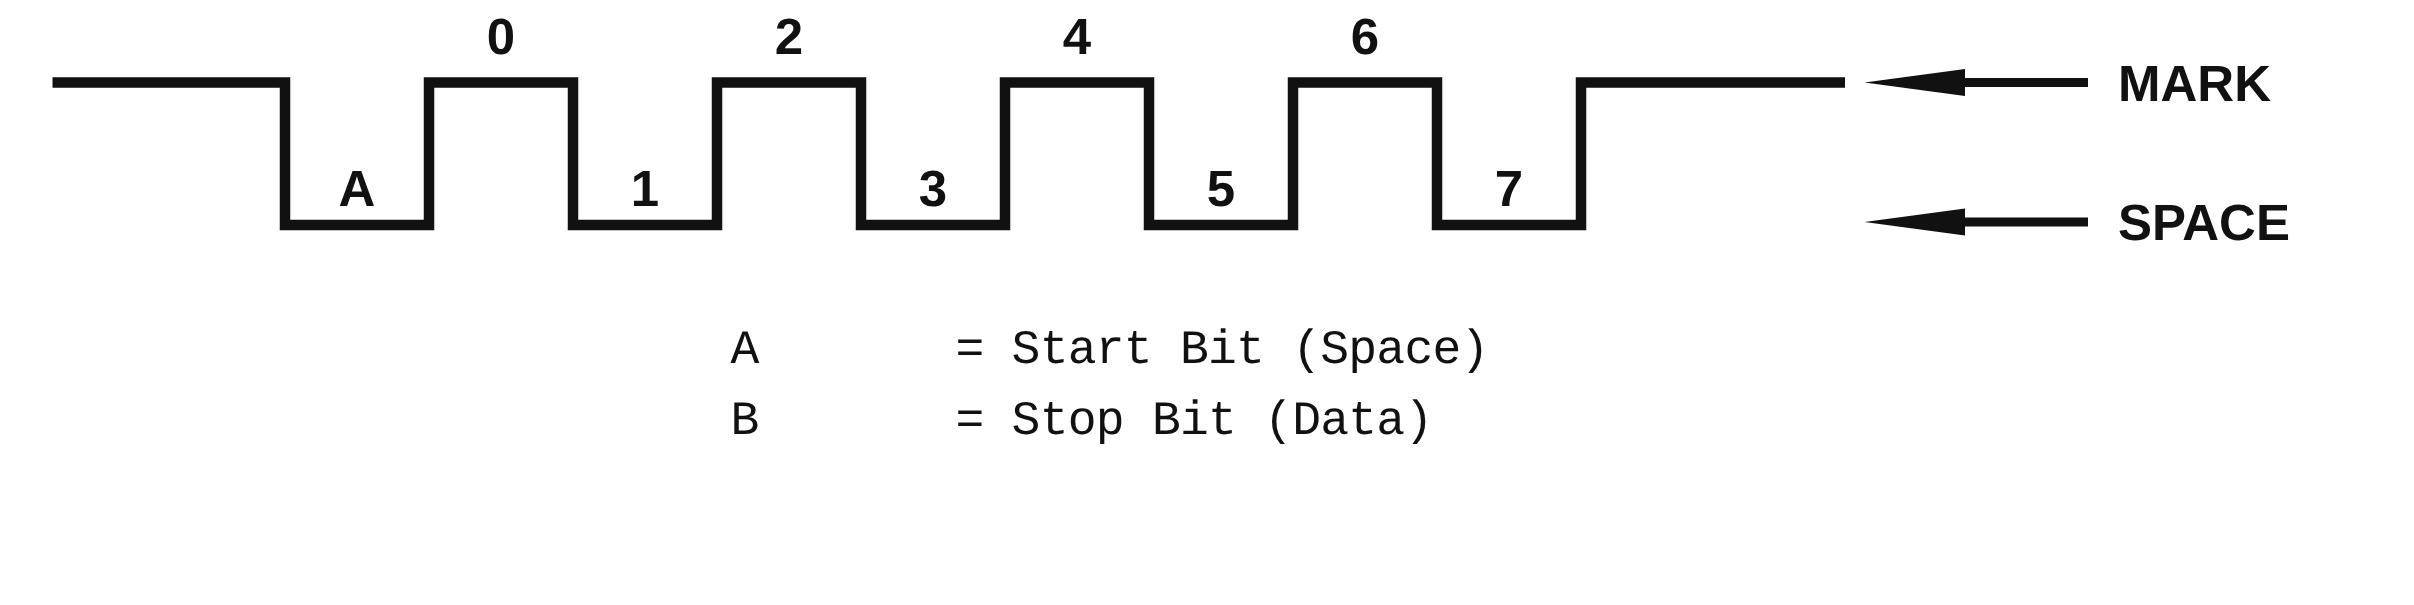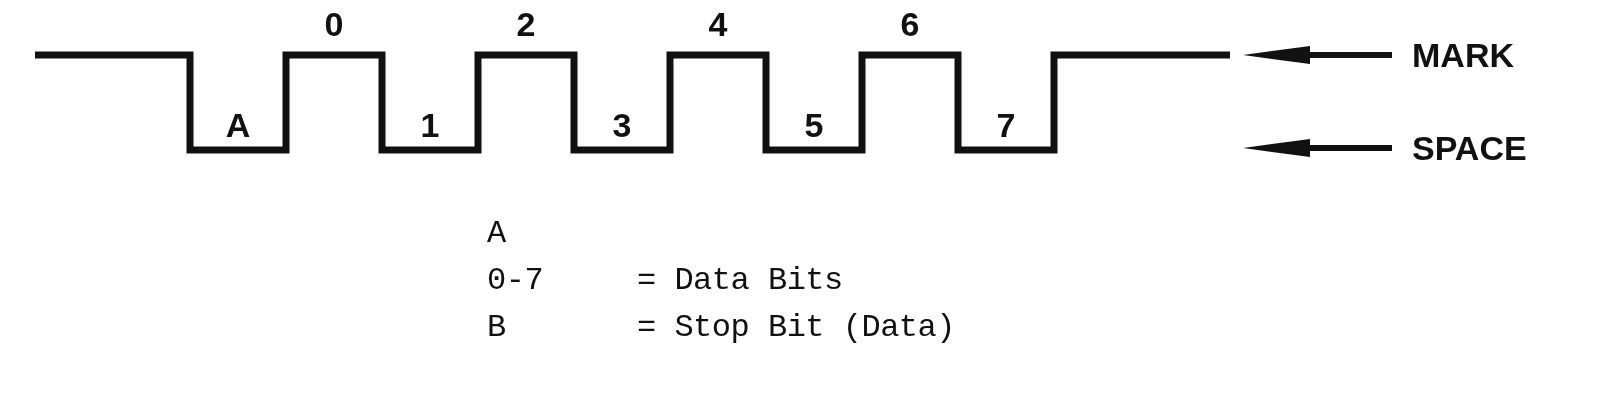--- a/index.html
+++ b/index.html
@@ -86,24 +86,21 @@
       <text x="622" y="137" text-anchor="middle" class="bit-label">3</text>
       <text x="718" y="36" text-anchor="middle" class="bit-label">4</text>
       <text x="814" y="137" text-anchor="middle" class="bit-label">5</text>
       <text x="910" y="36" text-anchor="middle" class="bit-label">6</text>
       <text x="1006" y="137" text-anchor="middle" class="bit-label">7</text>
     </svg>
 
   <div class="legend">
     <div class="legend-row">
       <span class="legend-sym">A</span>
-    </div>
-    <div class="legend-row">
-      <span class="legend-sym">0-7</span>
-      <span class="legend-def">= Data Bits</span>
+      <span class="legend-def">= Start Bit (Space)</span>
     </div>
     <div class="legend-row">
       <span class="legend-sym">B</span>
       <span class="legend-def">= Stop Bit (Data)</span>
     </div>
   </div>
 
 </div>
 
 </body></html>

